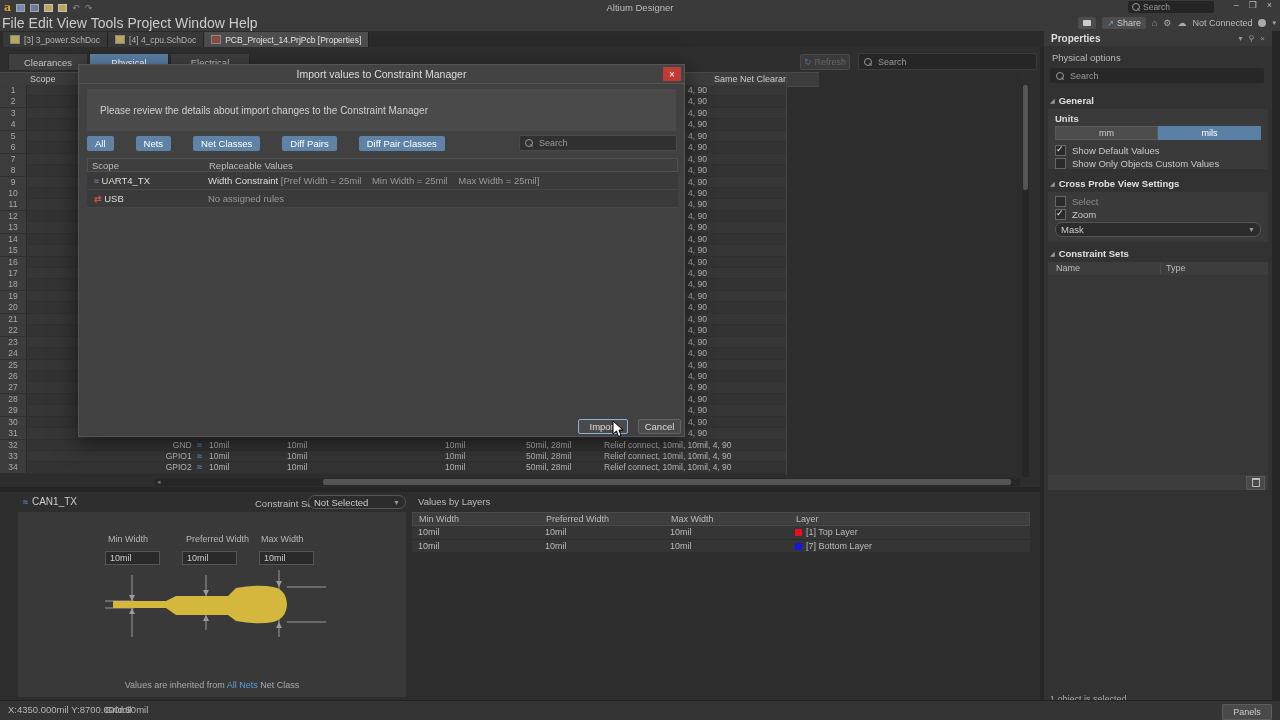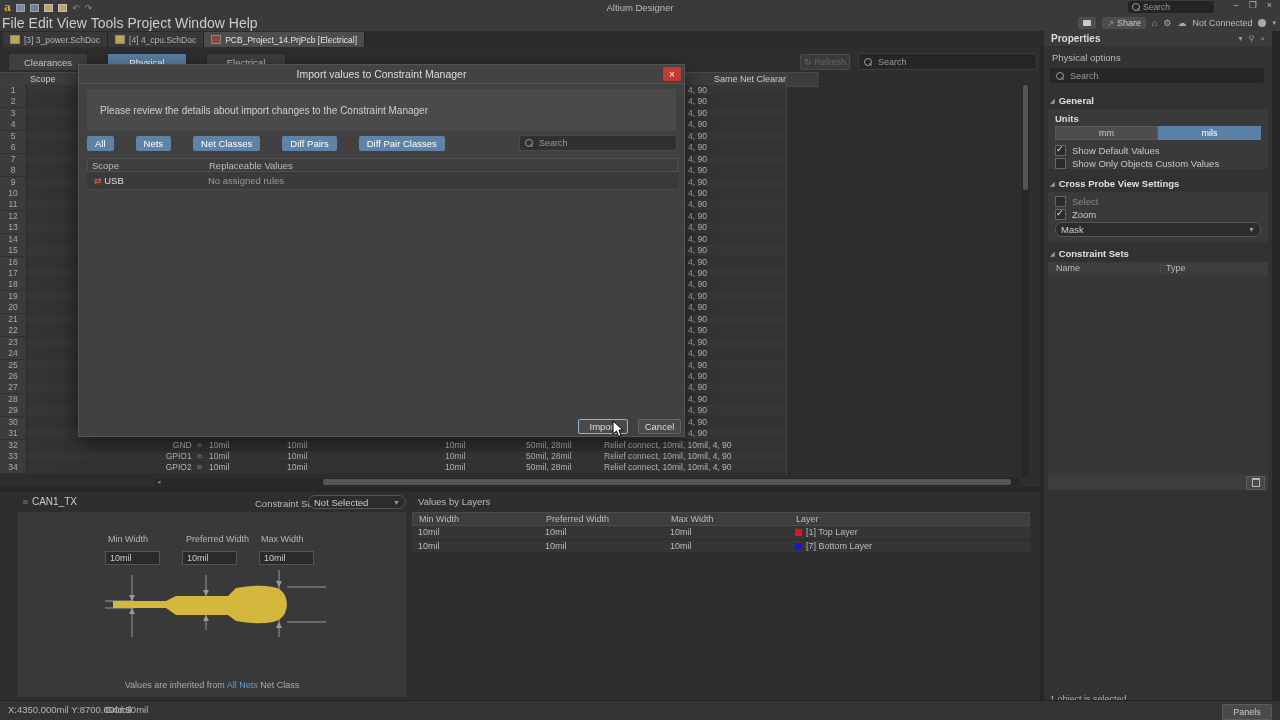--- a/index.html
+++ b/index.html
@@ -30,21 +30,21 @@
   .share-arrow{color:#6fa8dc;font-size:8px}
   .mr-ic{color:#aaa;font-size:9px}
   .avatar{width:8px;height:8px;border-radius:50%;background:#aaa}
   
   .doctabs{left:0;top:31px;width:1280px;height:16px;background:#2b2b2b;display:flex;align-items:flex-end}
   .doctab{height:15px;display:flex;align-items:center;gap:4px;padding:0 7px;background:#383838;border-right:1px solid #222;color:#b5b5b5;font-size:8.5px}
   .doctab.active{background:#4d4d4d;color:#e5e5e5}
   .doc-ic{width:8px;height:7px;background:#b9a75a;border:1px solid #888}
   .doc-ic.prj{background:#8a4a42}
   
-  .viewtabs{left:8px;top:53px;display:flex;gap:19px}
+  .viewtabs{left:8px;top:53px;display:flex;gap:1px}
   .viewtab{height:16px;min-width:62px;display:flex;align-items:center;justify-content:center;background:#3f3f3f;border:1px solid #2a2a2a;color:#c5c5c5;font-size:9.5px;padding:0 8px}
   .viewtab.active{background:#5b80a5;color:#fff}
   .refresh-btn{left:800px;top:54px;width:48px;height:14px;background:#3a3a3a;border:1px solid #4a4a4a;border-radius:2px;display:flex;align-items:center;justify-content:center;gap:3px;color:#666;font-size:9px}
   .refresh-ic{color:#55718c;font-size:9px}
   .main-search{left:858px;top:53px;width:172px;height:15px;background:#262626;border:1px solid #3c3c3c;border-radius:2px;display:flex;align-items:center;gap:4px;padding-left:5px}
   input.ghost{background:transparent;border:none;outline:none;color:#bbb;font-size:9px;font-family:"Liberation Sans",sans-serif;width:100px}
   input.ghost::placeholder{color:#999}
   
   .table-region{left:0;top:72px;width:1022px;height:415px;background:#2d2d2d}
   .tbl-header{position:absolute;left:0;top:0;width:786px;height:13px;background:#3d3d3d;border-bottom:1px solid #4a4a4a;border-top:1px solid #4a4a4a}
@@ -203,21 +203,21 @@
     <div class="doctab" style="margin-left:3px">
       <span class="doc-ic"></span>
       <span>[3] 3_power.SchDoc</span>
     </div>
     <div class="doctab">
       <span class="doc-ic"></span>
       <span>[4] 4_cpu.SchDoc</span>
     </div>
     <div class="doctab active">
       <span class="doc-ic prj"></span>
-      <span>PCB_Project_14.PrjPcb [Electrical]</span>
+      <span>PCB_Project_14.PrjPcb [Properties]</span>
     </div>
   </div>
 
   <div class="abs viewtabs">
     <div class="viewtab">Clearances</div>
     <div class="viewtab active">Physical</div>
     <div class="viewtab">Electrical</div>
   </div>
   <div class="abs refresh-btn">
     <span class="refresh-ic">↻</span>
@@ -639,20 +639,24 @@
     <div class="dlg-search">
       <span class="mag"></span>
       <input class="ghost" placeholder="Search" style="">
     </div>
     <div class="dlg-thead">
       <span style="left:4px">Scope</span>
       <span style="left:121px">Replaceable Values</span>
     </div>
     <div class="dlg-rows">
 
+        <div class="drow">
+          <span class="d-scope"><span class="ic ic-net"></span> <span>UART4_TX</span></span>
+          <span class="d-val"><b>Width Constraint</b><span> [Pref Width = 25mil    Min Width = 25mil    Max Width = 25mil]</span></span>
+        </div>
 
         <div class="drow">
           <span class="d-scope"><span class="ic ic-diffr"></span> <span>USB</span></span>
           <span class="d-val"><b></b><span>No assigned rules</span></span>
         </div>
       </div>
     <div class="dlg-btn btn-import">Import</div>
     <div class="dlg-btn btn-cancel">Cancel</div>
   </div>
 

